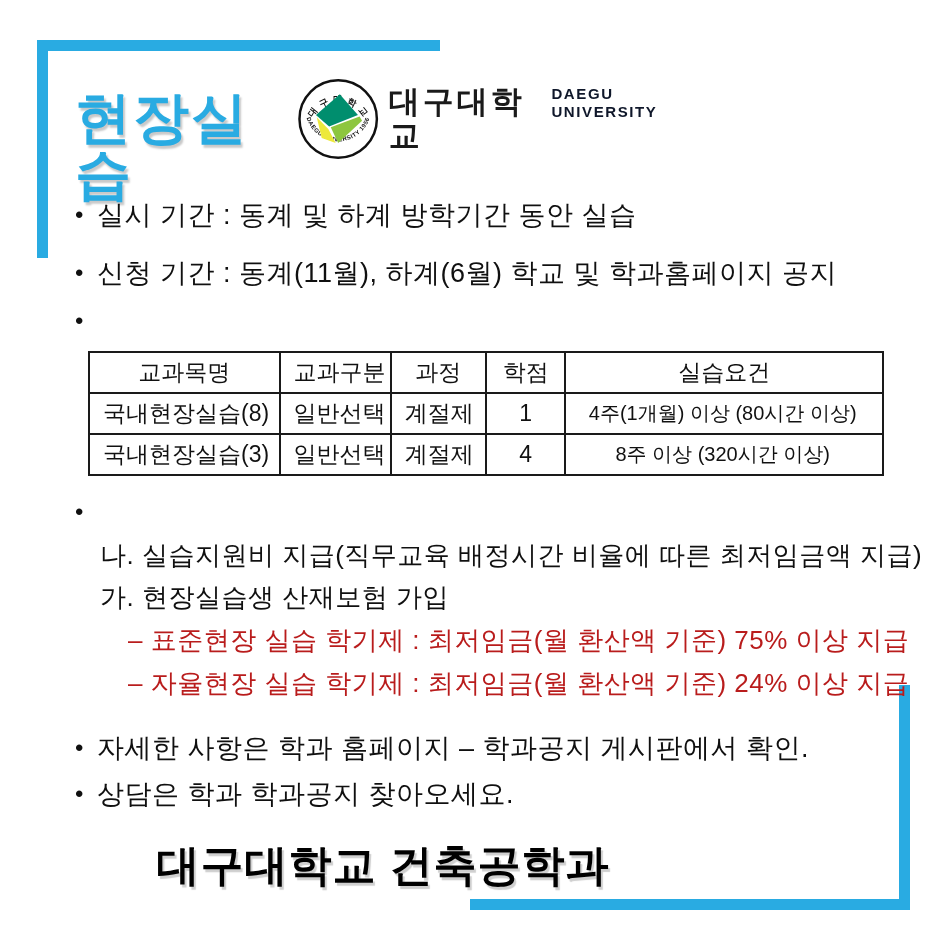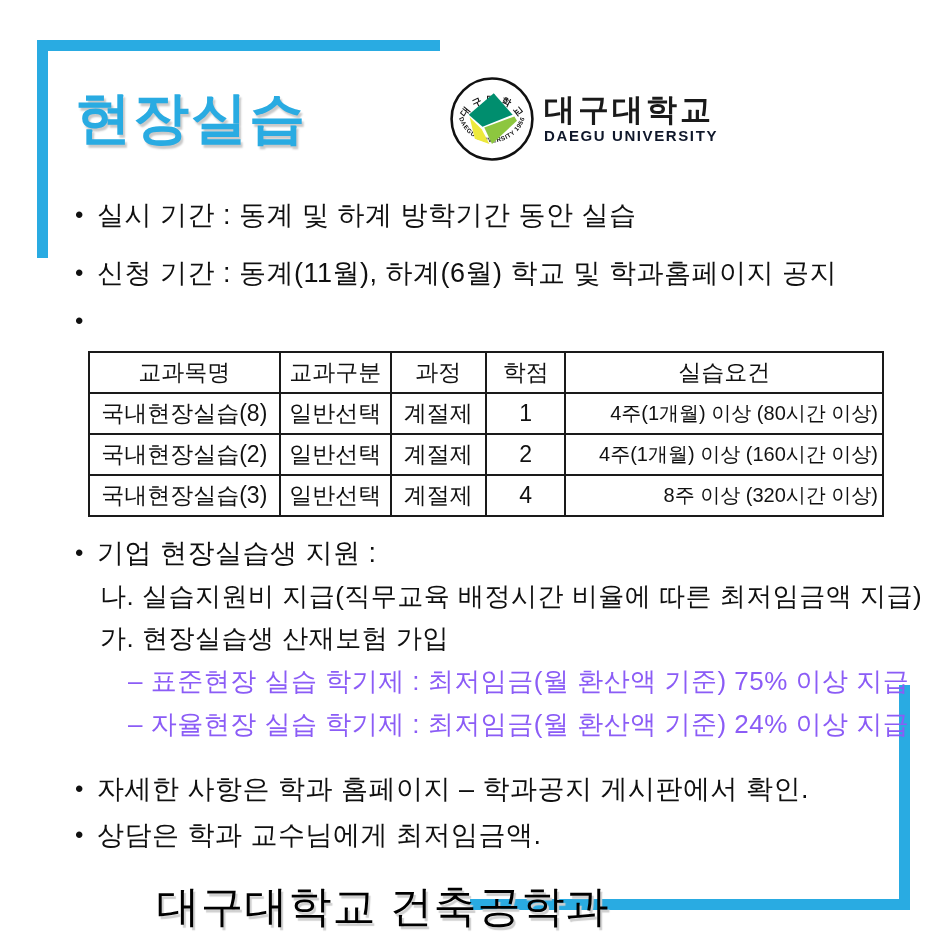--- a/index.html
+++ b/index.html
@@ -25,21 +25,21 @@
     margin:56px 48px 0 75px;height:88px;
   }
   .page-title{
     margin:14px 0 0 0;
     font-size:56px;line-height:56px;font-weight:900;letter-spacing:2px;
     color:#29ABE2;
     text-shadow:2px 3px 2px #c9c9c9;
   }
   .logo{display:flex;align-items:center;gap:9px;}
   .seal{width:86px;height:86px;}
-  .logo-names{display:flex;flex-direction:column;justify-content:flex-end;}
+  .logo-names{display:flex;flex-direction:row;justify-content:flex-end;}
   .logo-kr{font-size:31px;font-weight:800;letter-spacing:3px;color:#1a1a1a;line-height:34px;}
   .logo-en{font-size:15px;font-weight:700;letter-spacing:1.6px;color:#0f172a;line-height:18px;}
 
   .bullet{
     display:flex;align-items:flex-start;
     margin:0 0 0 75px;font-size:27px;line-height:34px;color:#101010;
     letter-spacing:0.5px;white-space:nowrap;
   }
   .bullet .dot{width:22px;flex:0 0 22px;font-size:24px;}
   .b1{margin-top:34px;}
@@ -48,46 +48,46 @@
   .b4{margin-top:19px;}
   .b5{margin-top:32px;}
   .b6{margin-top:12px;}
 
   .subitem{
     margin:10px 0 0 100px;
     font-size:26px;line-height:32px;color:#101010;letter-spacing:0.5px;white-space:nowrap;
   }
   .dashitem{
     margin:11px 0 0 128px;
-    font-size:26px;line-height:32px;color:#8b5cf6;letter-spacing:0.5px;white-space:nowrap;
+    font-size:26px;line-height:32px;color:#b91c1c;letter-spacing:0.5px;white-space:nowrap;
   }
 
   table.course{
     margin:13px 0 0 88px;
     width:796px;
     border-collapse:collapse;
     table-layout:fixed;
   }
   table.course th,table.course td{
     border:2px solid #1a1a1a;
     height:39px;
     text-align:center;
     font-weight:400;
     font-size:23px;
-    padding:0 4px;
+    padding:0 13px;
     overflow:hidden;
     white-space:nowrap;
   }
-  table.course td.req{font-size:20px;text-align:right;padding-left:10px;}
+  table.course td.req{font-size:20px;text-align:center;padding-left:10px;}
   col.c1{width:24%;} col.c2{width:14%;} col.c3{width:12%;} col.c4{width:10%;} col.c5{width:40%;}
 
   .footer-title{
     margin-top:26px;
     text-align:center;
-    font-size:43px;font-weight:400;letter-spacing:1px;color:#000;
+    font-size:43px;font-weight:700;letter-spacing:1px;color:#000;
     text-shadow:2px 3px 1px #cfcfcf;
   }
 </style>
 </head>
 <body>
 
 <div class="page">
 
   <div class="bar bar-top-h"></div>
   <div class="bar bar-top-v"></div>
@@ -156,50 +156,42 @@
       </thead>
       <tbody>
         <tr>
           <td>국내현장실습(8)</td>
           <td>일반선택</td>
           <td>계절제</td>
           <td>1</td>
           <td class="req">4주(1개월) 이상 (80시간 이상)</td>
         </tr>
         <tr>
-          <td>국내현장실습(2)</td>
-          <td>일반선택</td>
-          <td>계절제</td>
-          <td>2</td>
-          <td class="req">4주(1개월) 이상 (160시간 이상)</td>
-        </tr>
-        <tr>
           <td>국내현장실습(3)</td>
           <td>일반선택</td>
           <td>계절제</td>
           <td>4</td>
           <td class="req">8주 이상 (320시간 이상)</td>
         </tr>
       </tbody>
     </table>
 
     <div class="bullet b4">
       <span class="dot">•</span>
-      <span>기업 현장실습생 지원 :</span>
     </div>
     <div class="subitem">나. 실습지원비 지급(직무교육 배정시간 비율에 따른 최저임금액 지급)</div>
     <div class="subitem">가. 현장실습생 산재보험 가입</div>
     <div class="dashitem">– 표준현장 실습 학기제 : 최저임금(월 환산액 기준) 75% 이상 지급</div>
     <div class="dashitem">– 자율현장 실습 학기제 : 최저임금(월 환산액 기준) 24% 이상 지급</div>
 
     <div class="bullet b5">
       <span class="dot">•</span>
       <span>자세한 사항은 학과 홈페이지 – 학과공지 게시판에서 확인.</span>
     </div>
     <div class="bullet b6">
       <span class="dot">•</span>
-      <span>상담은 학과 교수님에게 최저임금액.</span>
+      <span>상담은 학과 학과공지 찾아오세요.</span>
     </div>
 
     <div class="footer-title">대구대학교 건축공학과</div>
 
   </div>
 </div>
 
 </body></html>

